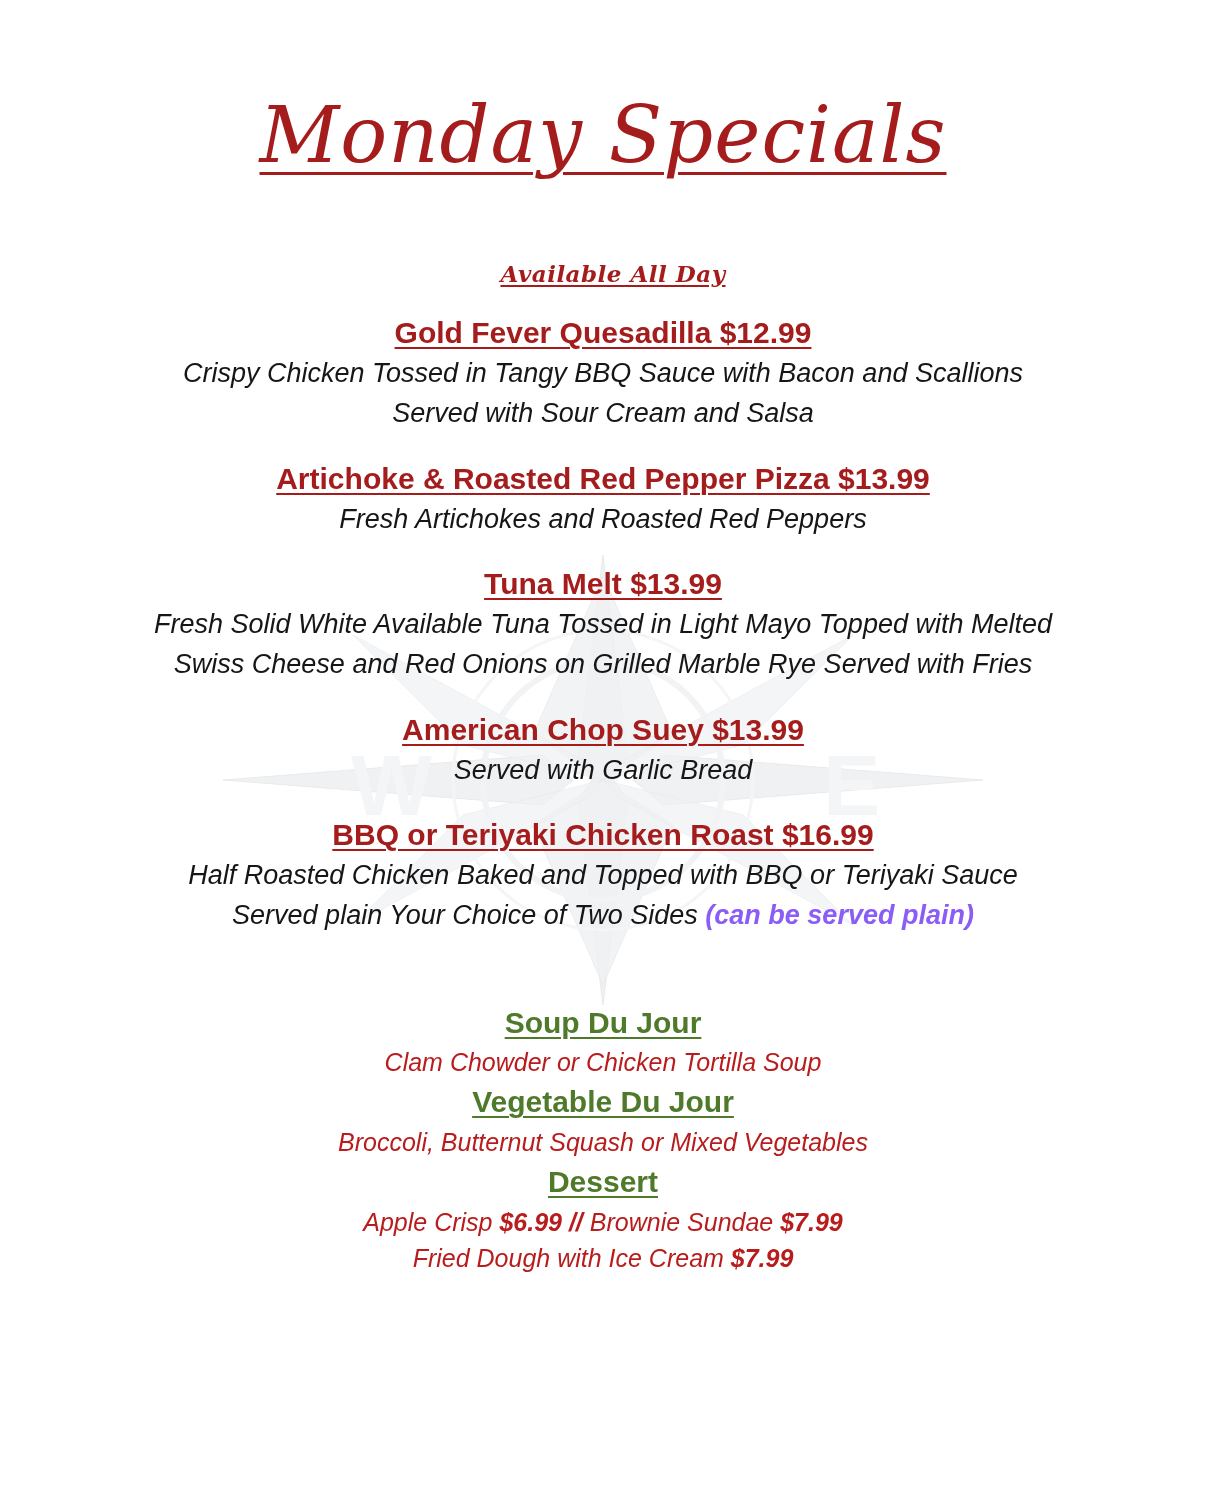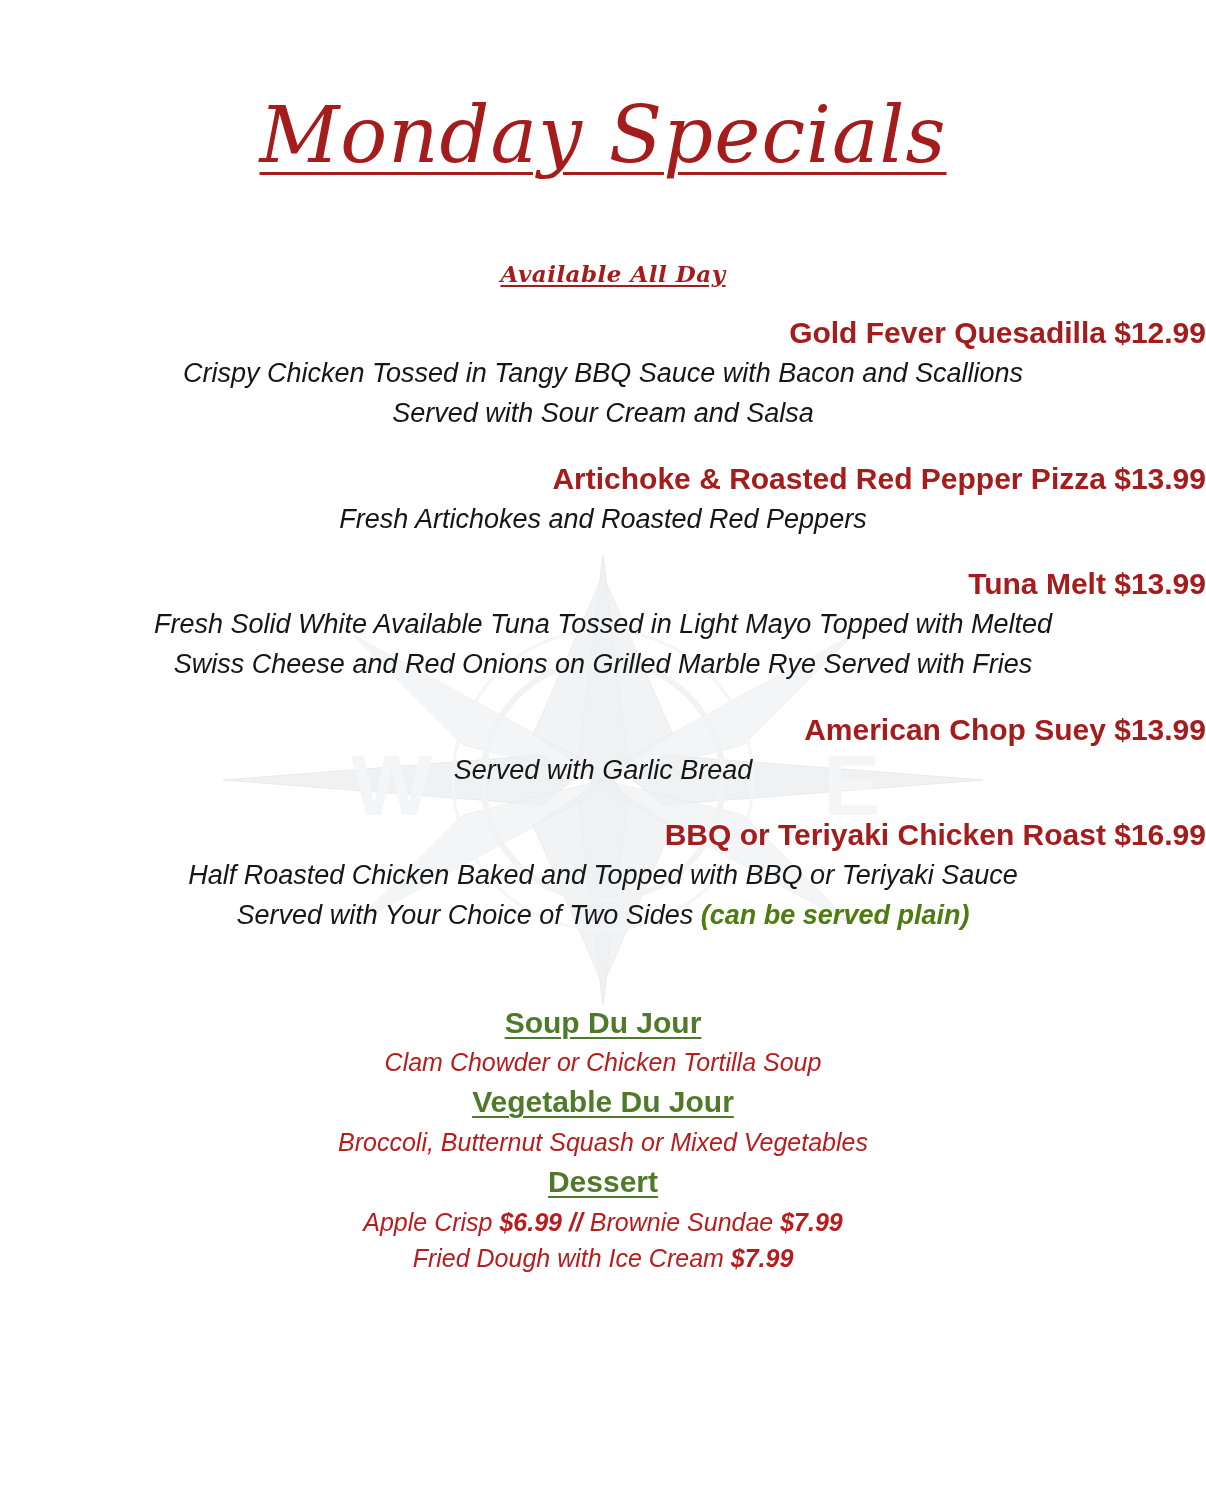--- a/index.html
+++ b/index.html
@@ -67,36 +67,36 @@
   }
 
   .items { margin-top: 26px; }
 
   .item { margin-bottom: 26px; }
 
   .item-head {
     font-size: 30px;
     font-weight: bold;
     color: #a51c1c;
+    text-decoration: underline;
     text-decoration-thickness: 2px;
     text-underline-offset: 4px;
     line-height: 1.3;
-    text-align: right;
   }
 
   .item-desc {
     font-size: 27px;
     font-style: italic;
     line-height: 1.42;
     color: #161616;
     margin-top: 2px;
   }
 
   .item-desc .note {
-    color: #4d7c0f;
+    color: #8b5cf6;
     font-weight: bold;
     font-style: italic;
   }
 
   .sections { margin-top: 66px; }
 
   .section { margin-bottom: 0; }
 
   .section-head {
     font-size: 30px;
@@ -170,21 +170,21 @@
     </div>
 
     <div class="item">
       <div class="item-head">American Chop Suey $13.99</div>
       <div class="item-desc">Served with Garlic Bread</div>
     </div>
 
     <div class="item">
       <div class="item-head">BBQ or Teriyaki Chicken Roast $16.99</div>
       <div class="item-desc">Half Roasted Chicken Baked and Topped with BBQ or Teriyaki Sauce</div>
-      <div class="item-desc"><span>Served with Your Choice of Two Sides </span><span class="note">(can be served plain)</span></div>
+      <div class="item-desc"><span>Served plain Your Choice of Two Sides </span><span class="note">(can be served plain)</span></div>
     </div>
 
   </div>
 
   <div class="sections">
 
     <div class="section">
       <div class="section-head">Soup Du Jour</div>
       <div class="section-desc">Clam Chowder or Chicken Tortilla Soup</div>
     </div>

